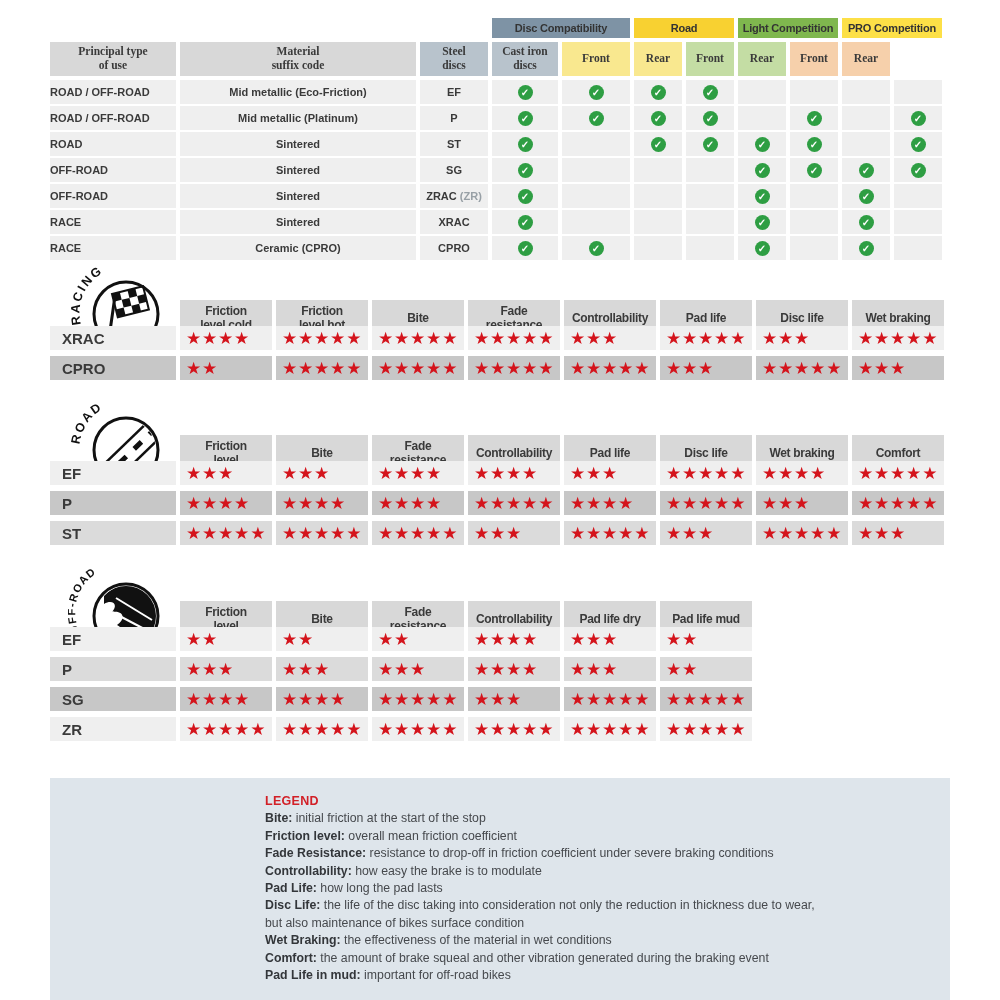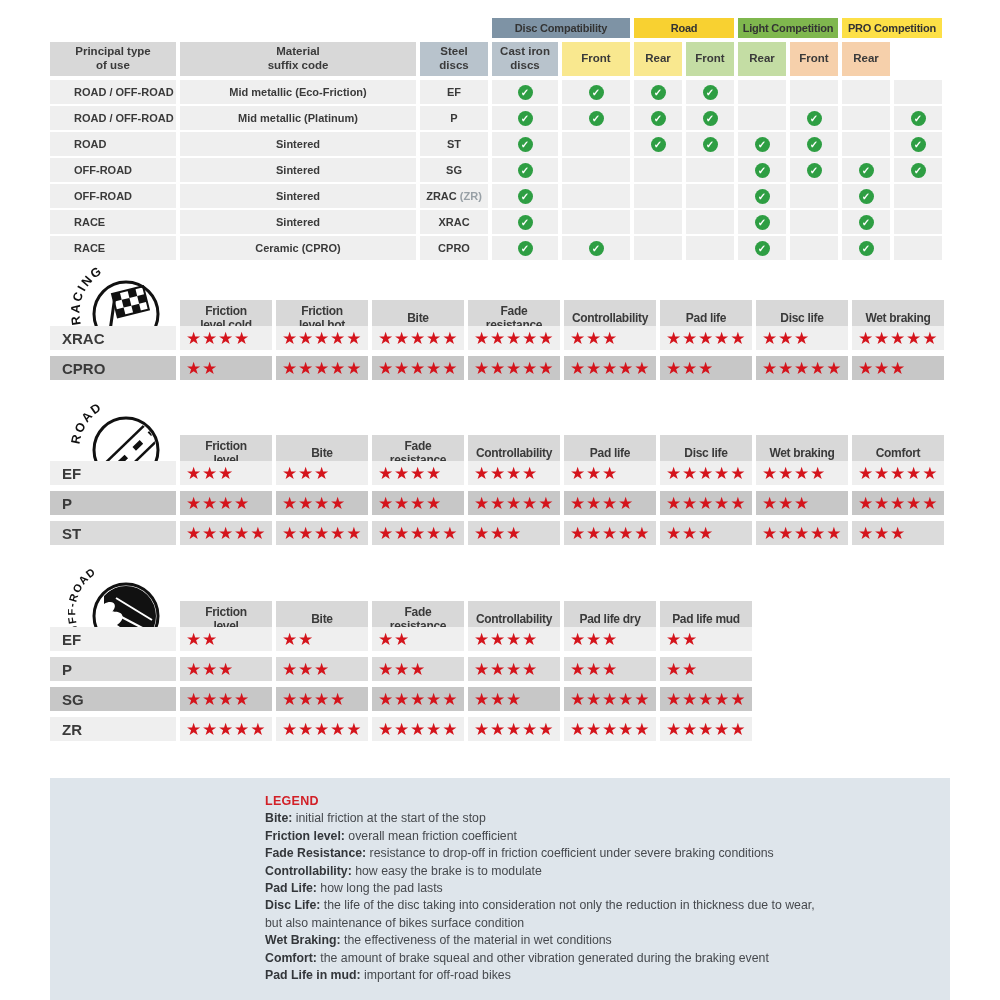--- a/index.html
+++ b/index.html
@@ -3,27 +3,27 @@
 <meta charset="utf-8">
 <style>
   html,body{margin:0;padding:0;background:#fff;}
   .canvas{position:relative;width:1000px;height:1000px;background:#fff;
           font-family:"Liberation Sans",sans-serif;color:#3a3a3a;overflow:hidden;}
   .abs{position:absolute;}
   
   #compat{left:50px;top:18px;width:892px;}
   .trow{display:grid;grid-template-columns:126px 236px 68px 66px 68px repeat(6,48px);column-gap:4px;}
   .grow{height:20px;margin-bottom:4px;}
-  .hrow{height:34px;margin-bottom:4px;}
+  .hrow{height:34px;margin-bottom:4px;font-family:Liberation Serif, serif;}
   .drow{height:24px;margin-bottom:2px;}
   .cell{display:flex;align-items:center;justify-content:center;text-align:center;white-space:pre-line;box-sizing:border-box;}
   .gcell{font-size:11px;font-weight:700;color:#333;letter-spacing:-0.2px;}
   .hcell{background:var(--header-gray,#d8d8d8);font-size:11.5px;font-weight:700;line-height:1.18;color:#3a3a3a;}
   .dcell{background:var(--row-light,#efefef);font-size:11px;font-weight:700;color:#3a3a3a;}
-  .use{justify-content:flex-start;padding-left:24px;text-align:left;}
+  .use{justify-content:flex-start;padding-left:0;text-align:left;}
   .suffix{color:#98a0a6;font-weight:700;}
   .badge{width:15px;height:15px;border-radius:50%;background:var(--check-green,#2e9e43);color:#fff;
          font-size:10px;font-weight:700;display:flex;align-items:center;justify-content:center;}
   
   .rtable{position:absolute;left:50px;}
   #rating-racing{top:300px;}
   #rating-road{top:435px;}
   #rating-offroad{top:601px;}
   .rrow{display:grid;column-gap:4px;margin-bottom:6px;}
   .rhead .cell{height:36px;}

